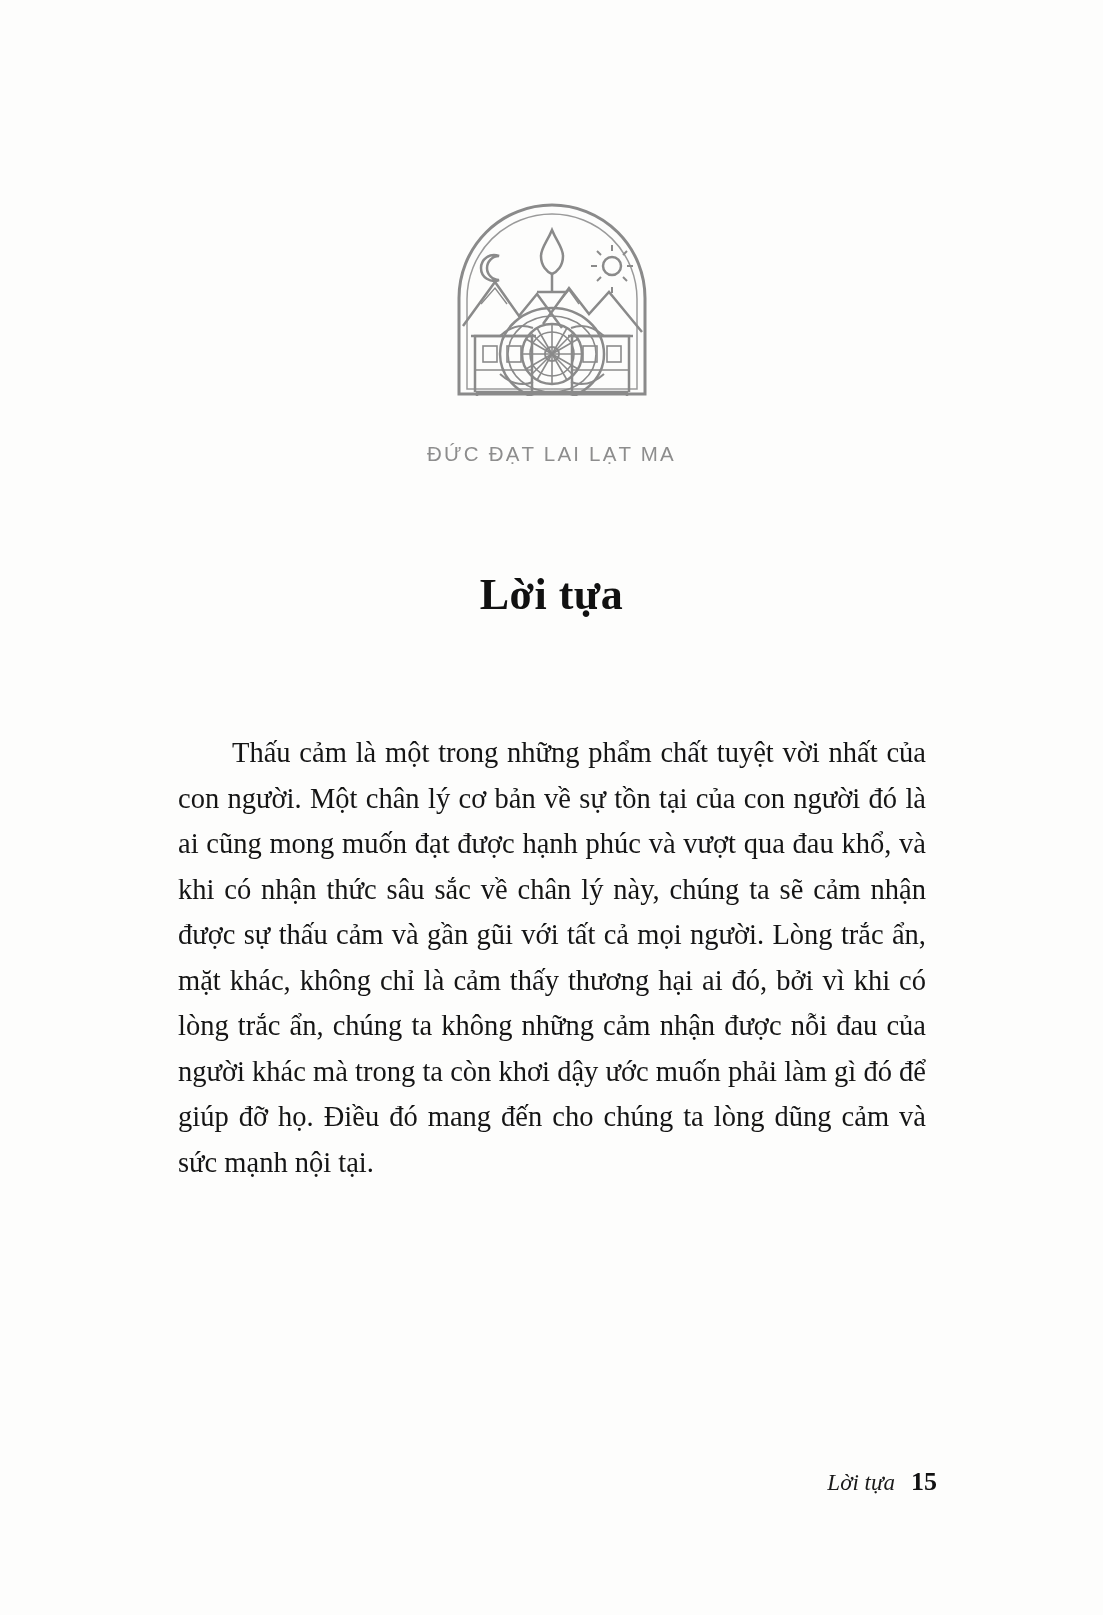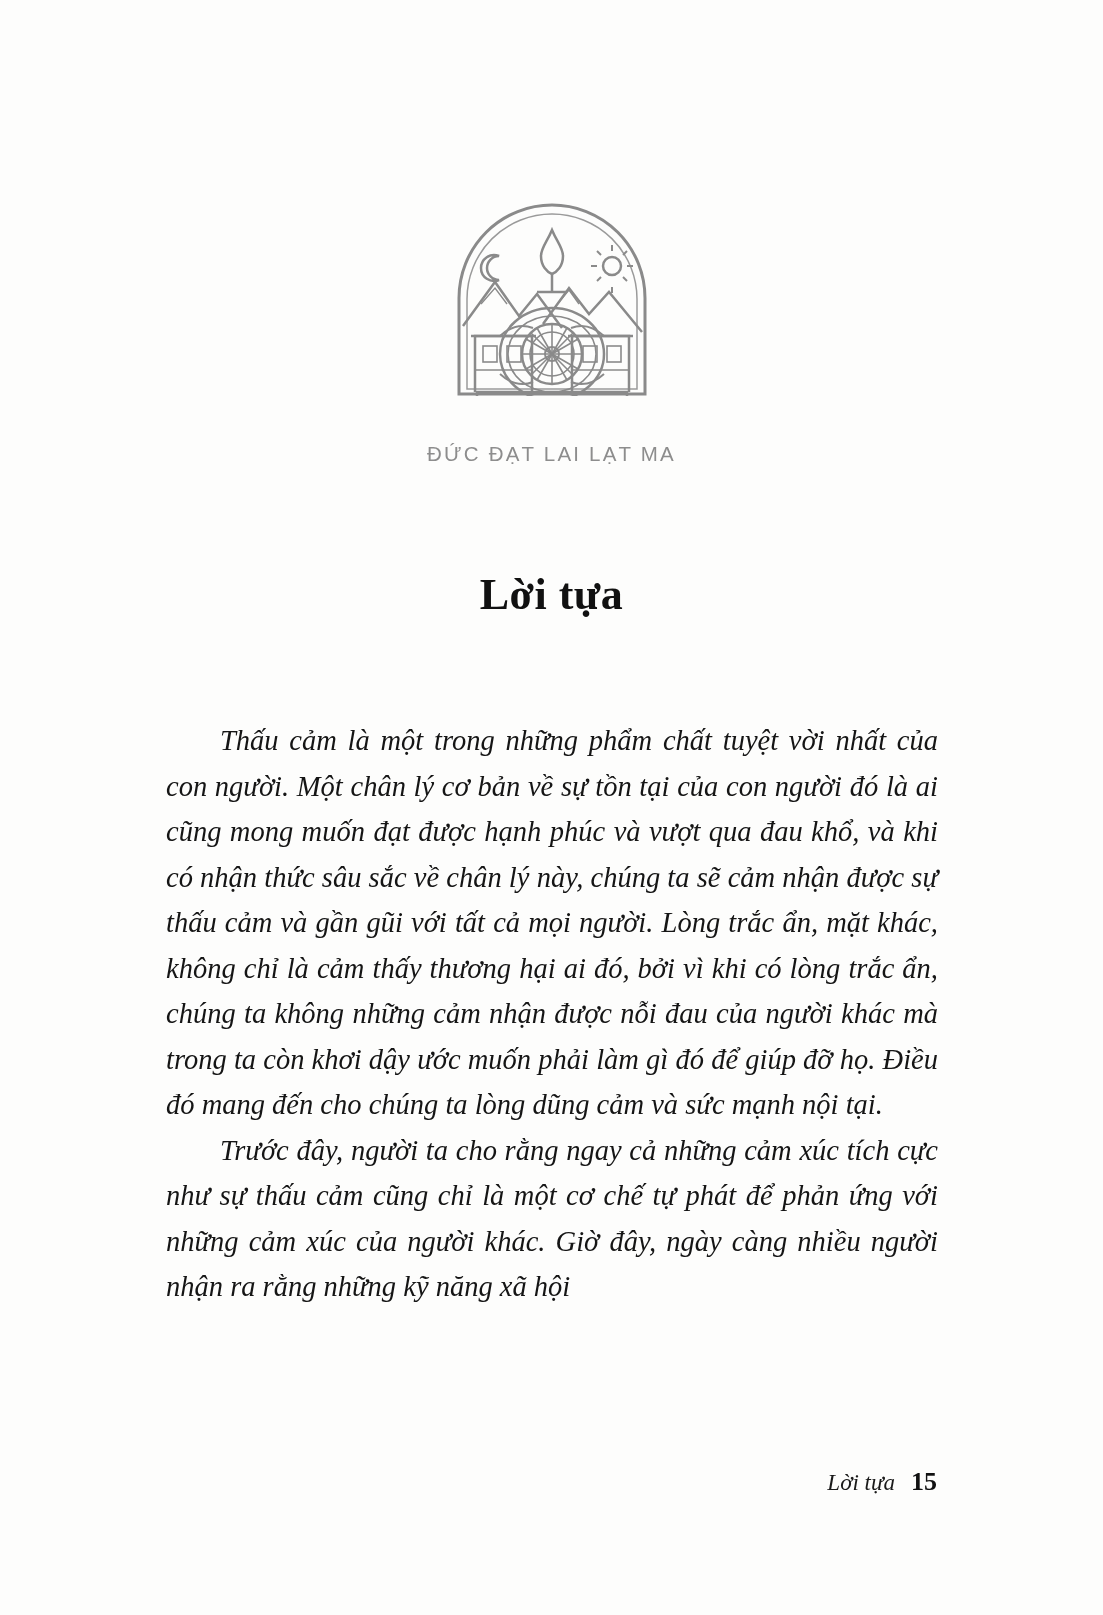--- a/index.html
+++ b/index.html
@@ -69,25 +69,24 @@
     top: 718px;
     left: 166px;
     width: 772px;
     font-family: "Liberation Serif", serif;
     font-size: 28.5px;
     line-height: 45.5px;
     text-align: justify;
     color: #151515;
   }
   .body-text p {
-    margin: 0;
+    margin: 12px;
     text-indent: 54px;
     -webkit-hyphens: none;
     hyphens: none;
-    font-style: italic;
   }
   .body-text p + p {
     margin-top: 0px;
   }
 
   
   .footer {
     position: absolute;
     bottom: 118px;
     right: 166px;
@@ -200,21 +199,20 @@
         </g>
       </svg>
     </div>
     <div class="emblem-caption">ĐỨC ĐẠT LAI LẠT MA</div>
   </div>
 
   <h1 class="chapter-title">Lời tựa</h1>
 
   <div class="body-text">
     <p>Thấu cảm là một trong những phẩm chất tuyệt vời nhất của con người. Một chân lý cơ bản về sự tồn tại của con người đó là ai cũng mong muốn đạt được hạnh phúc và vượt qua đau khổ, và khi có nhận thức sâu sắc về chân lý này, chúng ta sẽ cảm nhận được sự thấu cảm và gần gũi với tất cả mọi người. Lòng trắc ẩn, mặt khác, không chỉ là cảm thấy thương hại ai đó, bởi vì khi có lòng trắc ẩn, chúng ta không những cảm nhận được nỗi đau của người khác mà trong ta còn khơi dậy ước muốn phải làm gì đó để giúp đỡ họ. Điều đó mang đến cho chúng ta lòng dũng cảm và sức mạnh nội tại.</p>
-    <p>Trước đây, người ta cho rằng ngay cả những cảm xúc tích cực như sự thấu cảm cũng chỉ là một cơ chế tự phát để phản ứng với những cảm xúc của người khác. Giờ đây, ngày càng nhiều người nhận ra rằng những kỹ năng xã hội</p>
   </div>
 
   <div class="footer">
     <span class="footer-label">Lời tựa</span>
     <span class="footer-page">15</span>
   </div>
 
 </div>
 
 </body></html>

